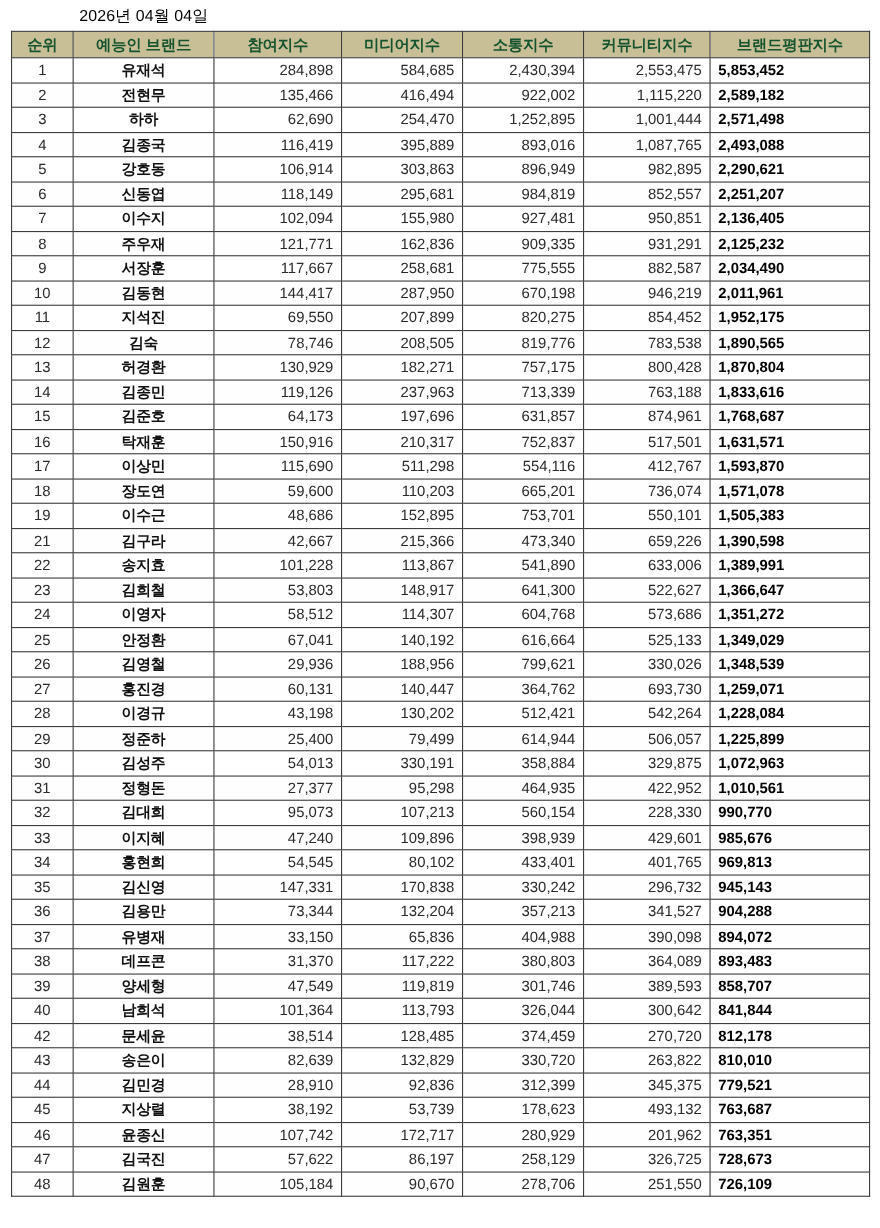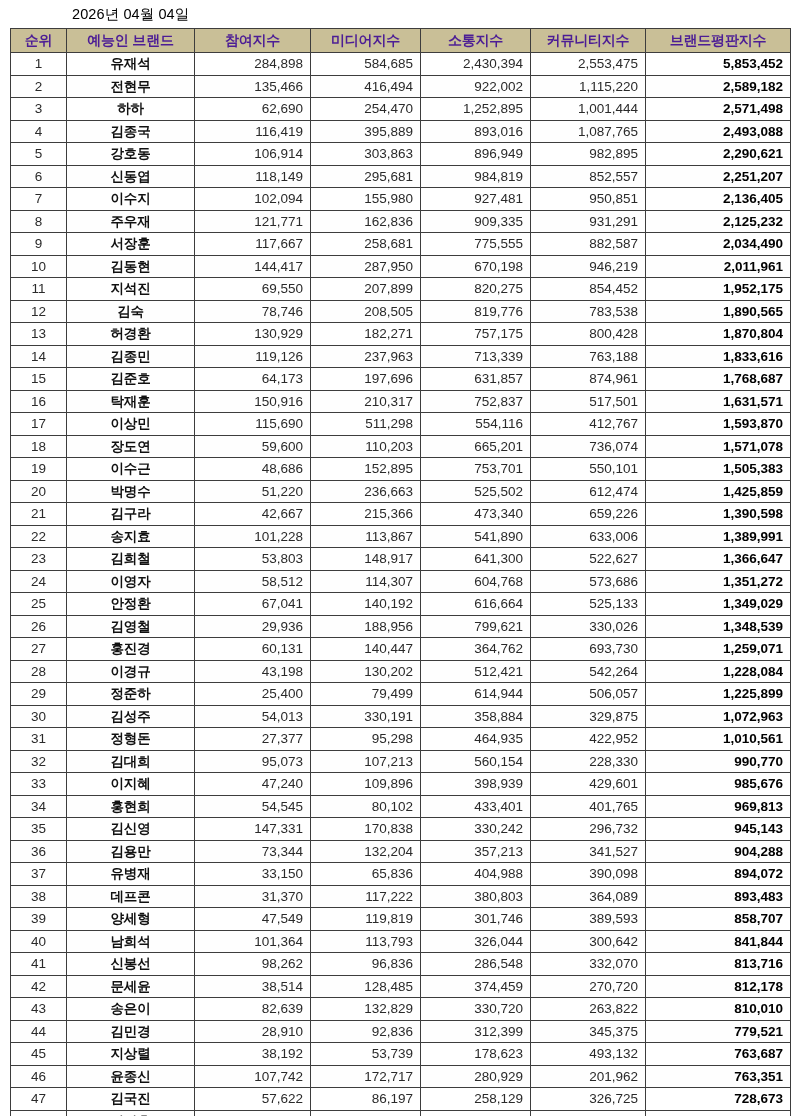--- a/index.html
+++ b/index.html
@@ -56,39 +56,39 @@
     overflow: hidden;
     white-space: nowrap;
   }
   table.rank-table thead th {
     background: #c9bf97;
     font-weight: bold;
     font-size: 14px;
     text-align: center;
     height: 23px;
     line-height: 23px;
-    color: #4c1d95;
+    color: #14532d;
     letter-spacing: -0.2px;
   }
   td.rank-cell {
     text-align: center;
     color: #2a2a2a;
   }
   td.brand-cell {
     text-align: center;
     font-weight: bold;
     letter-spacing: -0.2px;
     color: #111111;
   }
   td.num-cell {
     text-align: right;
     color: #2a2a2a;
   }
   td.total-cell {
-    text-align: right;
+    text-align: left;
     font-weight: bold;
     color: #000000;
   }
   tbody tr:nth-child(even) td { background: #fefefe; }
   tbody tr:nth-child(odd)  td { background: #ffffff; }
 </style>
 </head>
 <body>
 
 <div class="page">
@@ -282,29 +282,20 @@
         <tr>
           <td class="rank-cell">19</td>
           <td class="brand-cell">이수근</td>
           <td class="num-cell">48,686</td>
           <td class="num-cell">152,895</td>
           <td class="num-cell">753,701</td>
           <td class="num-cell">550,101</td>
           <td class="total-cell">1,505,383</td>
         </tr>
         <tr>
-          <td class="rank-cell">20</td>
-          <td class="brand-cell">박명수</td>
-          <td class="num-cell">51,220</td>
-          <td class="num-cell">236,663</td>
-          <td class="num-cell">525,502</td>
-          <td class="num-cell">612,474</td>
-          <td class="total-cell">1,425,859</td>
-        </tr>
-        <tr>
           <td class="rank-cell">21</td>
           <td class="brand-cell">김구라</td>
           <td class="num-cell">42,667</td>
           <td class="num-cell">215,366</td>
           <td class="num-cell">473,340</td>
           <td class="num-cell">659,226</td>
           <td class="total-cell">1,390,598</td>
         </tr>
         <tr>
           <td class="rank-cell">22</td>
@@ -471,29 +462,20 @@
         <tr>
           <td class="rank-cell">40</td>
           <td class="brand-cell">남희석</td>
           <td class="num-cell">101,364</td>
           <td class="num-cell">113,793</td>
           <td class="num-cell">326,044</td>
           <td class="num-cell">300,642</td>
           <td class="total-cell">841,844</td>
         </tr>
         <tr>
-          <td class="rank-cell">41</td>
-          <td class="brand-cell">신봉선</td>
-          <td class="num-cell">98,262</td>
-          <td class="num-cell">96,836</td>
-          <td class="num-cell">286,548</td>
-          <td class="num-cell">332,070</td>
-          <td class="total-cell">813,716</td>
-        </tr>
-        <tr>
           <td class="rank-cell">42</td>
           <td class="brand-cell">문세윤</td>
           <td class="num-cell">38,514</td>
           <td class="num-cell">128,485</td>
           <td class="num-cell">374,459</td>
           <td class="num-cell">270,720</td>
           <td class="total-cell">812,178</td>
         </tr>
         <tr>
           <td class="rank-cell">43</td>

